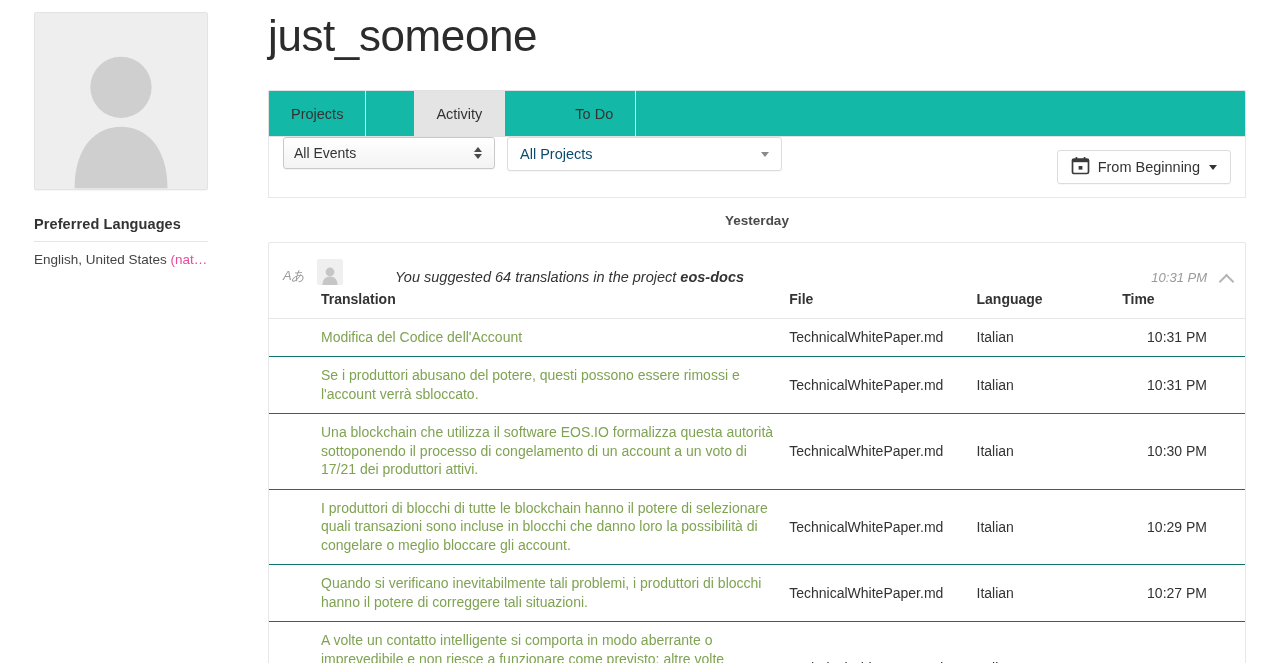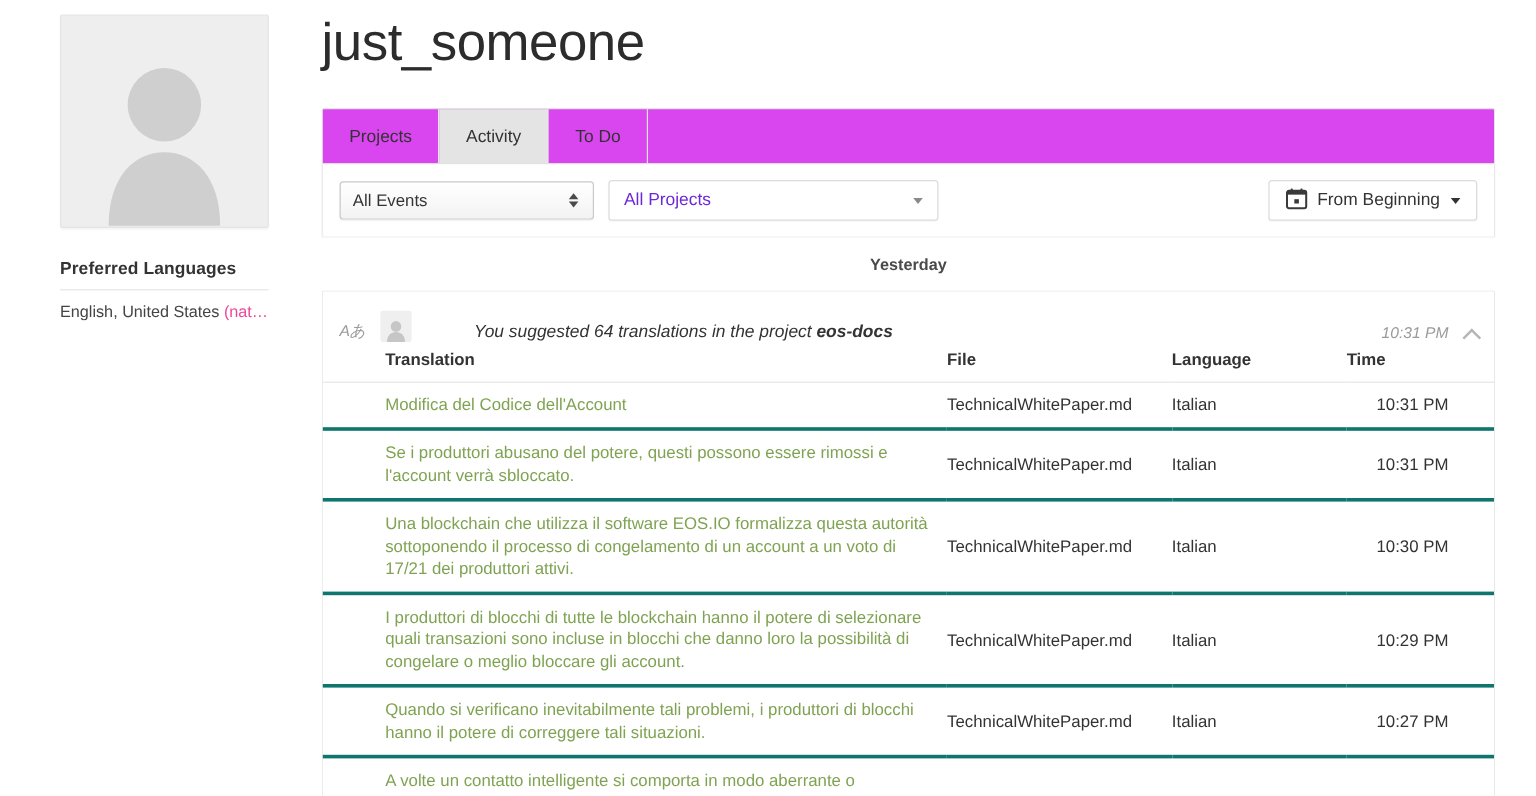--- a/index.html
+++ b/index.html
@@ -19,21 +19,21 @@
   .page {
     position: relative;
     width: 1280px;
     height: 663px;
     background: #ffffff;
   }
 
   
   .sidebar {
     position: absolute;
-    left: 16px;
+    left: 0;
     top: 0;
     width: 222px;
     height: 663px;
     padding: 12px 14px 0 14px;
   }
 
   .avatar-frame {
     width: 174px;
     height: 178px;
     background: #eeeeee;
@@ -93,22 +93,23 @@
   }
 
   
   .tabs {
     margin-top: 32px;
     height: 46px;
     display: flex;
     align-items: stretch;
     border: 1px solid #e2e2e2;
     border-bottom: none;
-    background: #d946ef;
+    background: #14b8a6;
     border-radius: 2px 2px 0 0;
+    gap: 48px;
   }
   .tab {
     display: flex;
     align-items: center;
     padding: 0 22px;
     font-size: 14.5px;
     color: #333333;
     cursor: pointer;
     border-right: 1px solid #e6e6e6;
     background: transparent;
@@ -124,21 +125,21 @@
   }
 
   
   .filterbar {
     position: relative;
     height: 60px;
     border-left: 1px solid #e8e8e8;
     border-right: 1px solid #e8e8e8;
     background: #ffffff;
     display: flex;
-    align-items: center;
+    align-items: flex-start;
     padding: 0 14px;
   }
 
   .select-native {
     position: relative;
     width: 212px;
     height: 32px;
     border: 1px solid #c9c9c9;
     border-radius: 3px;
     background: linear-gradient(#ffffff, #f3f3f3);
@@ -174,21 +175,21 @@
     width: 275px;
     height: 34px;
     margin-left: 12px;
     border: 1px solid #dcdcdc;
     border-radius: 3px;
     background: #ffffff;
     display: flex;
     align-items: center;
     padding: 0 12px;
     font-size: 14.5px;
-    color: #6d28d9;
+    color: #0c4a6e;
     cursor: pointer;
     user-select: none;
     box-shadow: 0 1px 1px rgba(0,0,0,0.03);
   }
   .select-custom .sel-label { flex: 1; }
   .caret-sm {
     width: 0; height: 0;
     border-left: 4.5px solid transparent;
     border-right: 4.5px solid transparent;
     border-top: 5px solid #8a8a8a;
@@ -317,21 +318,21 @@
     font-weight: bold;
     color: #333333;
     text-align: left;
     padding: 6px 0 11px 0;
     border-bottom: 1px solid #e6e6e6;
   }
   .tbl td {
     font-size: 14px;
     color: #333333;
     padding: 9px 0 10px 0;
-    border-bottom: 3px solid #0f766e;
+    border-bottom: 1px solid #0f766e;
     vertical-align: middle;
     margin-top: 36px;
   }
   .col-pad-left { padding-left: 52px !important; }
   .col-trans { width: 500px; }
   .col-file  { width: 180px; }
   .col-lang  { width: 140px; }
   .col-time  { width: 118px; text-align: right; padding-right: 38px !important; }
 
   .trans-link {

